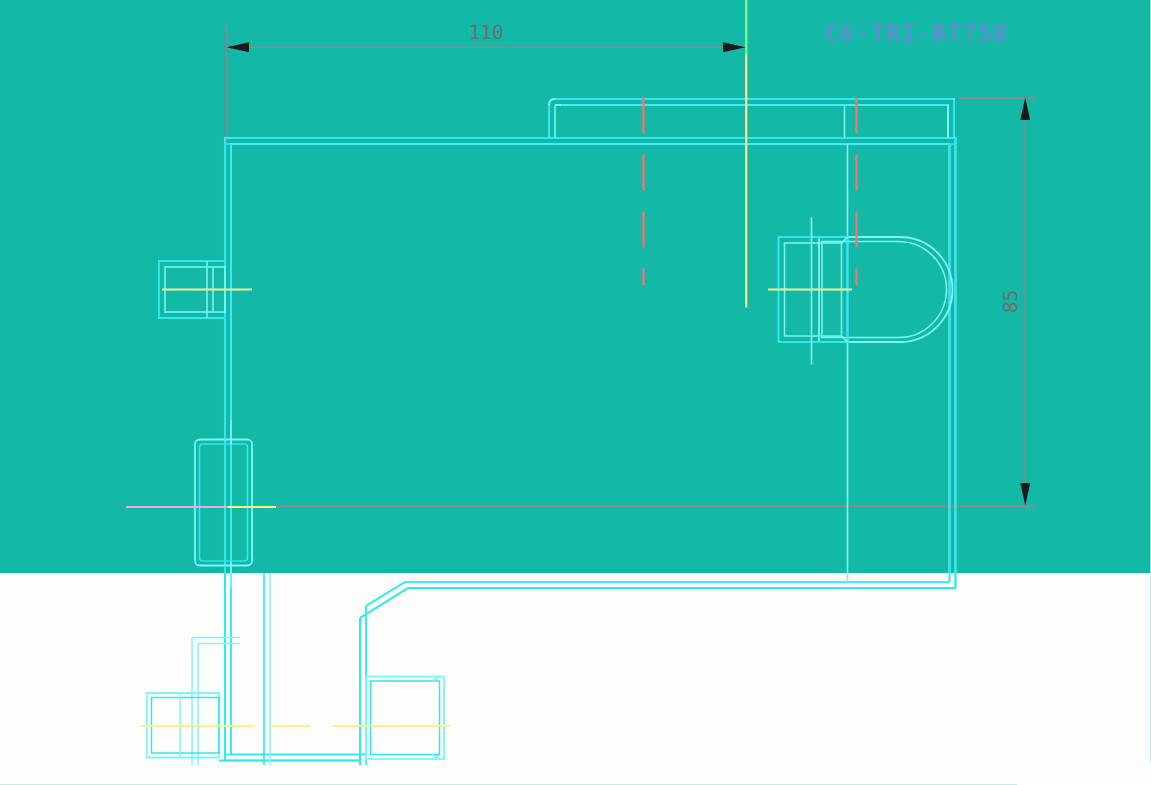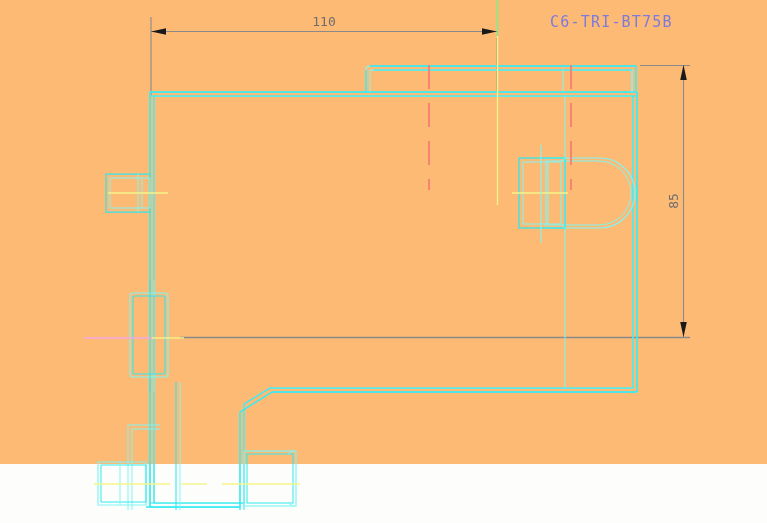--- a/index.html
+++ b/index.html
@@ -1,20 +1,20 @@
 <!DOCTYPE html>
 <html><head>
 <meta charset="utf-8">
 <style>
   html,body{margin:0;padding:0;background:#fdfefb;}
   body{
     width:767px;height:523px;overflow:hidden;
     font-family:"DejaVu Sans Mono", monospace;
   }
-  #canvas-wrap{position:relative;width:767px;height:464px;background:#fdba74;}
+  #canvas-wrap{position:relative;width:767px;height:382px;background:#14b8a6;}
   #cad-svg{position:absolute;left:0;top:0;}
   .dim-text{
     font-family:"DejaVu Sans Mono", monospace;
     font-size:13px;fill:#6e6e6e;
   }
   .part-label{
     font-family:"DejaVu Sans Mono", monospace;
     font-size:15px;letter-spacing:1.2px;
     fill:#7b7bdd;
   }

